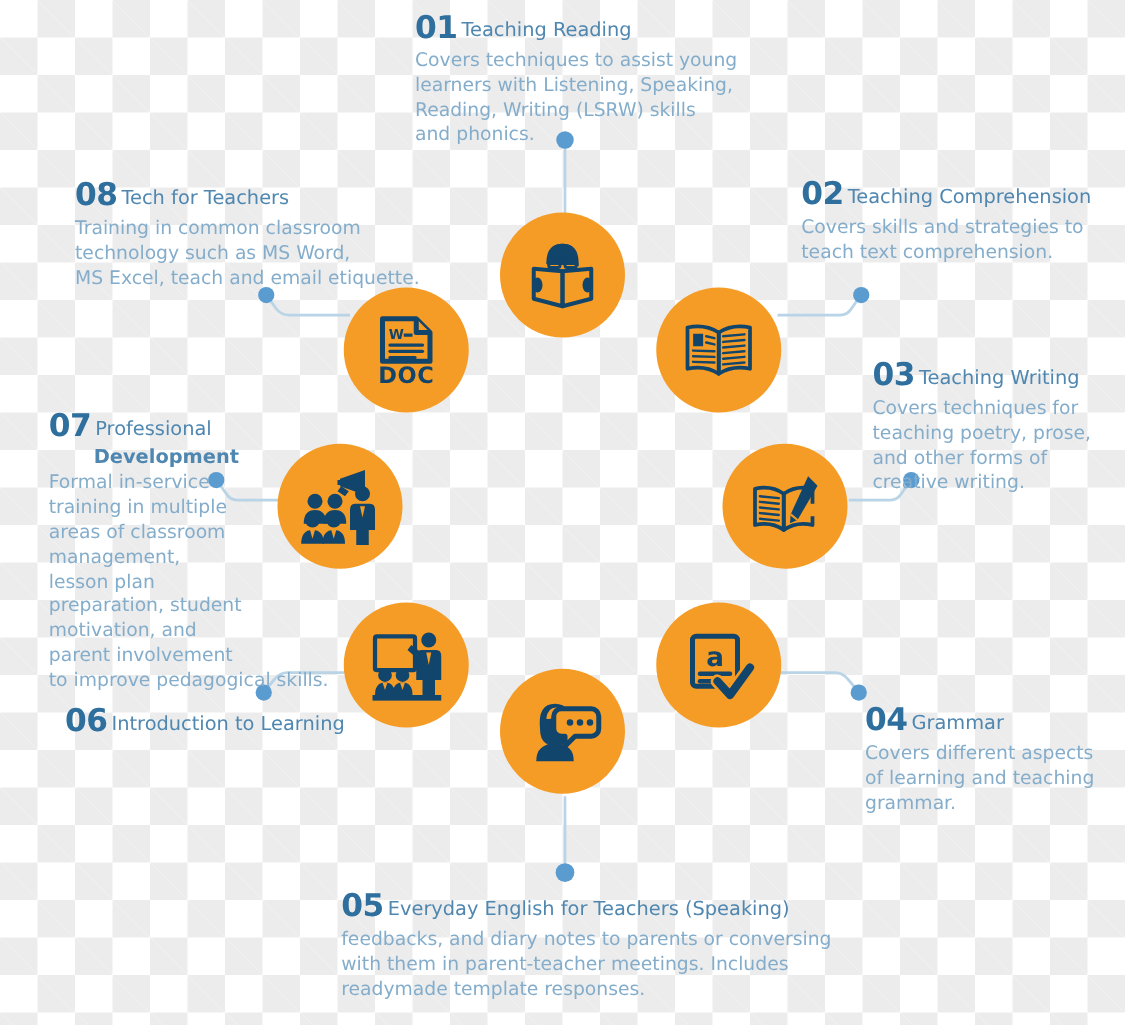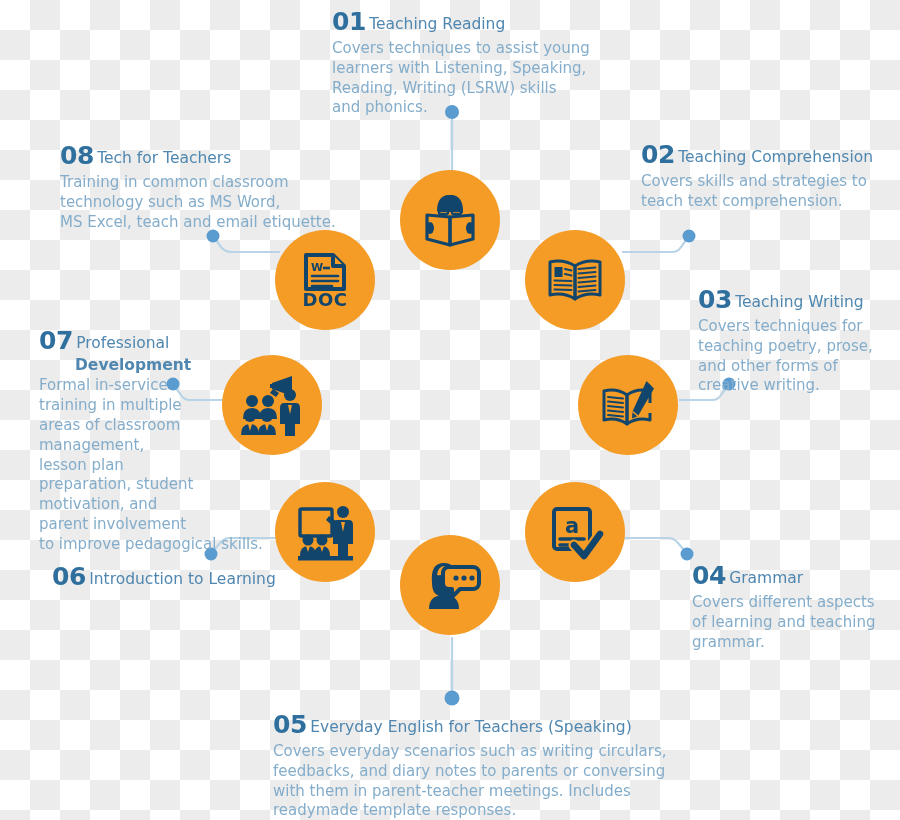--- a/index.html
+++ b/index.html
@@ -346,21 +346,20 @@
       <span>of learning and teaching</span>
       <span>grammar.</span>
     </div>
   </div>
 
   <div class="block b05">
     <div class="head">
       <span class="num">05</span><span class="title">Everyday English for Teachers (Speaking)</span>
     </div>
     <div class="desc">
-      <span>Covers everyday scenarios such as writing circulars,</span>
       <span>feedbacks, and diary notes to parents or conversing</span>
       <span>with them in parent-teacher meetings. Includes</span>
       <span>readymade template responses.</span>
     </div>
   </div>
 
   <div class="block b06">
     <div class="head">
       <span class="num">06</span><span class="title">Introduction to Learning</span>
     </div>

